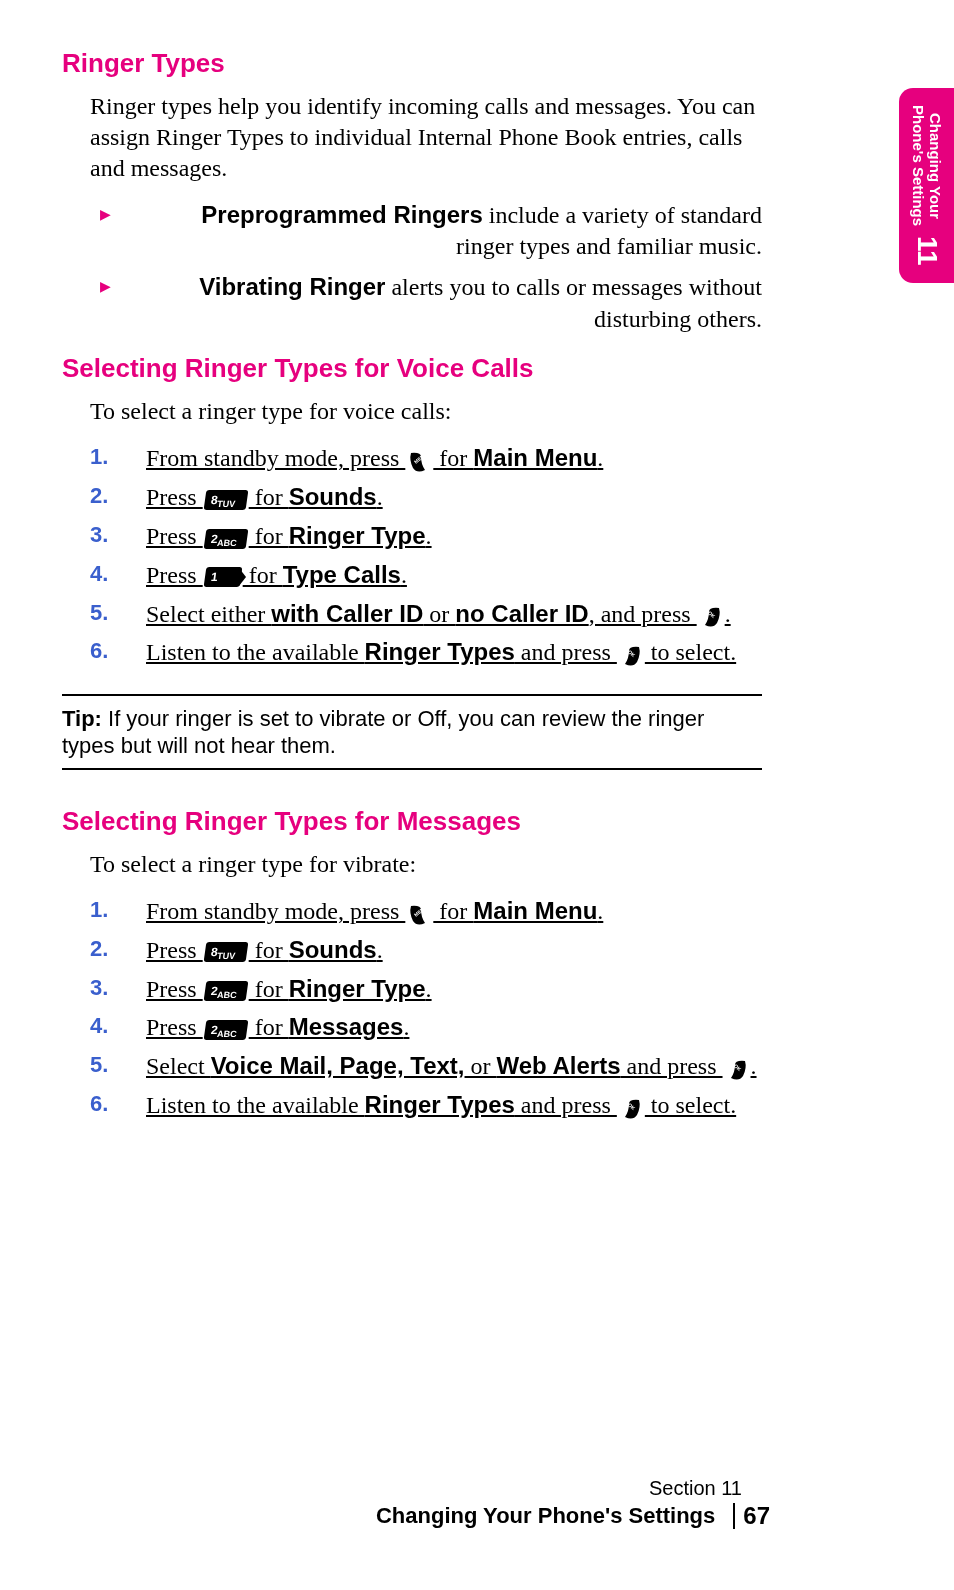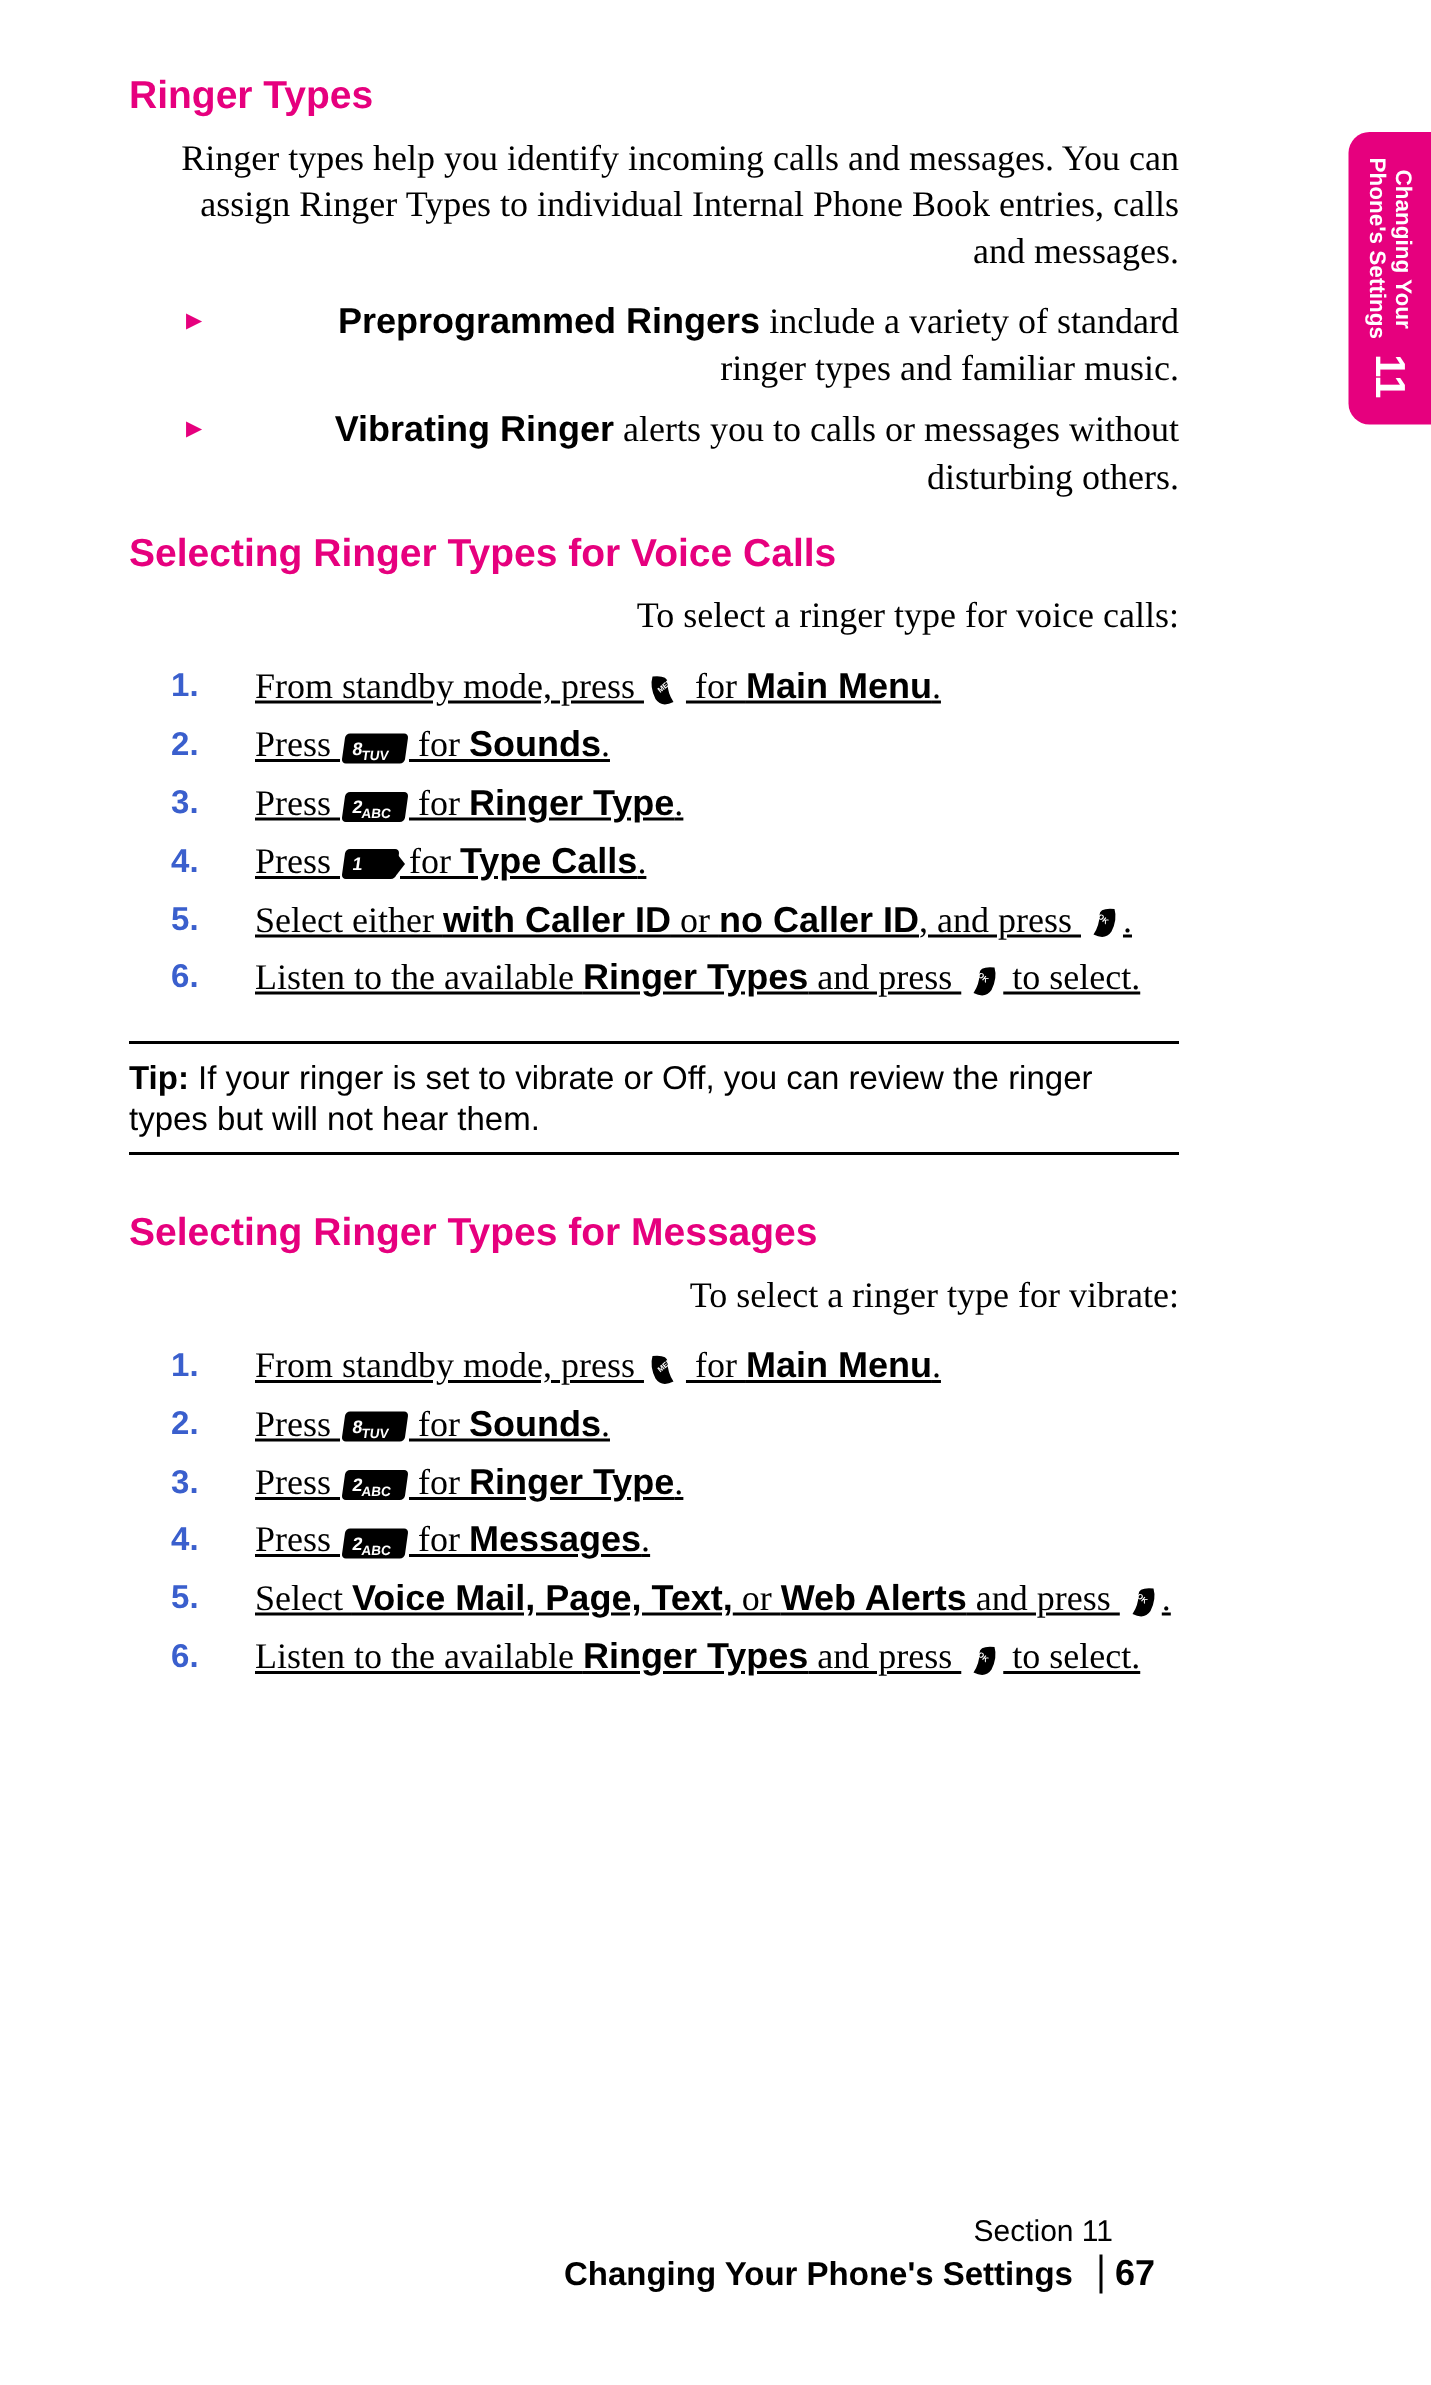--- a/index.html
+++ b/index.html
@@ -7,21 +7,21 @@
     width: 954px;
     height: 1590px;
     background: #fff;
     position: relative;
     font-family: Georgia, 'Times New Roman', serif;
     color: #000;
   }
   .page {
     position: absolute;
     top: 48px;
-    left: 86px;
+    left: 62px;
     width: 700px;
   }
   .tab {
     position: absolute;
     right: 0;
     top: 88px;
     width: 55px;
     height: 195px;
     background: #e6007e;
     border-radius: 14px 0 0 14px;
@@ -51,21 +51,20 @@
     font-family: Arial, Helvetica, sans-serif;
     font-weight: 800;
     font-size: 26px;
     margin-bottom: 12px;
   }
   .body-text {
     margin-left: 28px;
     font-size: 24px;
     line-height: 1.30;
     margin-bottom: 14px;
-    text-align: right;
   }
   ul.arrow {
     list-style: none;
     margin-left: 36px;
     margin-bottom: 18px;
   }
   ul.arrow li {
     font-size: 24px;
     line-height: 1.32;
     padding-left: 44px;

